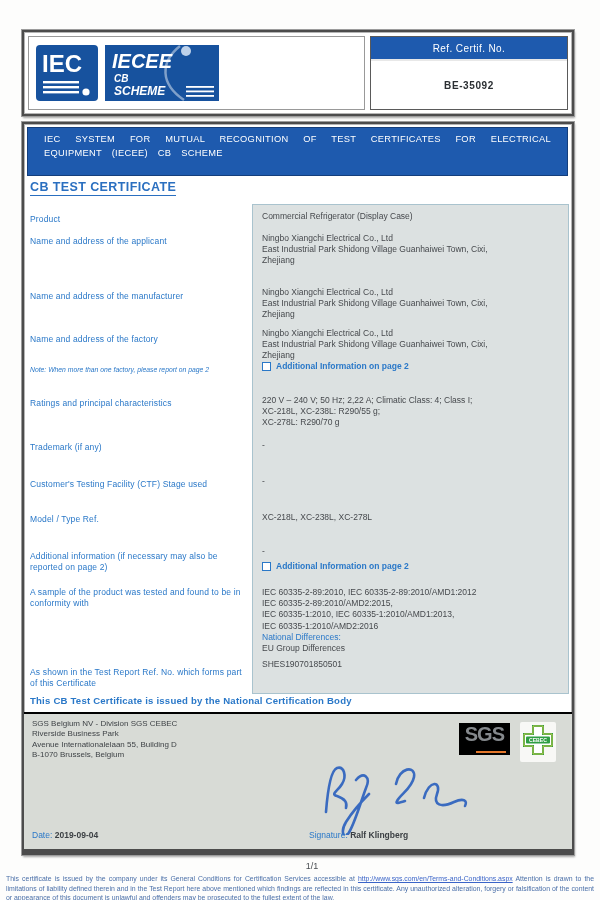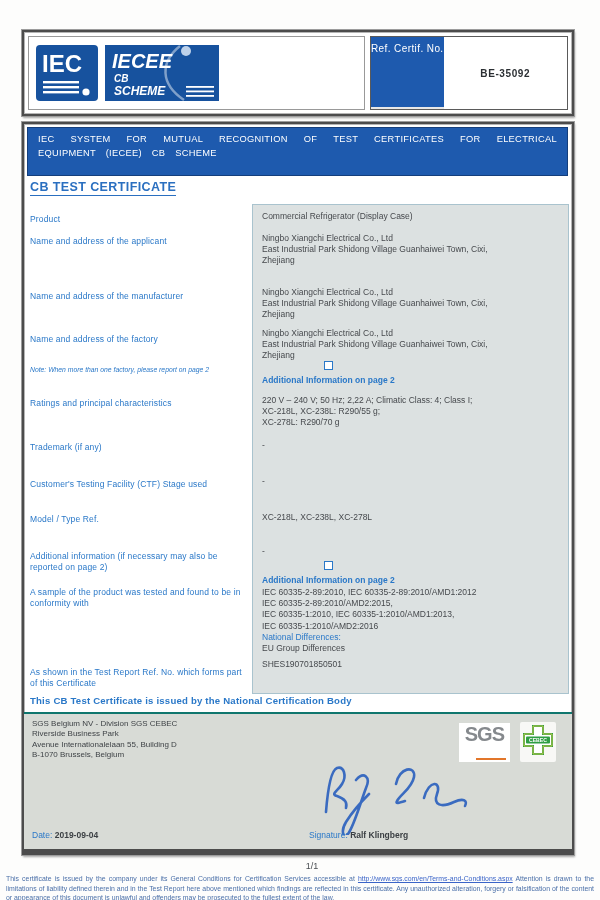--- a/index.html
+++ b/index.html
@@ -5,48 +5,48 @@
   * { margin:0; padding:0; box-sizing:border-box; }
   body { width:600px; height:900px; background:#ffffff; font-family:"Liberation Sans", sans-serif; position:relative; }
   .page { position:absolute; left:0; top:0; width:600px; height:900px; background:#fdfdfc; overflow:hidden; }
 
   
   .top-frame { position:absolute; left:22px; top:30px; width:552px; height:86px;
     border:2px solid #4c4c4c; box-shadow:0 0 0 1px #9c9c9c, inset 0 0 0 1px #b5b5b5, 1px 2px 2px rgba(0,0,0,.35);
     background:#fff; display:flex; padding:4px; }
   .logos-panel { flex:1; border:1px solid #999; margin-right:5px; background:#fff; display:flex; align-items:center; padding:4px 6px; }
   .iec-logo-svg { margin-right:5px; }
-  .ref-panel { width:198px; border:1px solid #5a5a5a; background:#fff; display:flex; flex-direction:row; }
+  .ref-panel { width:198px; border:1px solid #5a5a5a; background:#fff; display:flex; flex-direction:column; }
   .ref-header { background:#1e5aae; color:#fff; text-align:center; font-size:10px; padding:6px 0 5px 0; letter-spacing:.4px; border-bottom:2px solid #e8e8e8; }
   .ref-value { flex:1; display:flex; align-items:center; justify-content:center; font-size:10px; font-weight:bold; color:#2b2f33; letter-spacing:.6px; }
 
   
   .main-frame { position:absolute; left:22px; top:122px; width:552px; height:733px;
     border:2px solid #4c4c4c; border-bottom-width:6px;
     box-shadow:0 0 0 1px #9c9c9c, inset 0 0 0 1px #b5b5b5, 1px 2px 2px rgba(0,0,0,.35);
     background:#ffffff; }
   .banner { position:absolute; left:3px; top:3px; width:541px; height:49px; background:#1e5aae; border:1px solid #143e7c;
-    color:#fff; font-size:9.3px; line-height:1.5; padding:5px 10px; text-align:justify; word-spacing:7px; letter-spacing:.3px; }
+    color:#fff; font-size:9.3px; line-height:1.5; padding:5px 16px; text-align:justify; word-spacing:7px; letter-spacing:.3px; }
   .cert-title { position:absolute; left:6px; top:56px; color:#2a6fc0; font-weight:bold; font-size:12.5px; letter-spacing:.4px;
     border-bottom:1.5px solid #2a6fc0; padding-bottom:1px; }
 
   .values-box { position:absolute; left:228px; top:80px; width:317px; height:490px; background:#dce1e1; border:1px solid #a9c3ce; }
 
   .lbl { position:absolute; left:6px; width:218px; color:#2a78c8; font-size:8.5px; line-height:1.3; letter-spacing:.15px; }
   .val { position:absolute; left:238px; width:298px; color:#46494d; font-size:8.5px; line-height:1.32; white-space:pre-line; }
   .note { position:absolute; left:6px; width:222px; color:#2a78c8; font-size:6.8px; font-style:italic; }
-  .chk-row { position:absolute; left:238px; display:flex; align-items:center; gap:5px; color:#2a78c8; font-size:8.5px; font-weight:600;flex-direction:column; }
+  .chk-row { position:absolute; left:238px; display:flex; align-items:center; gap:5px; color:#2a78c8; font-size:8.5px; font-weight:600; }
   .chk-box { width:9px; height:9px; border:1.4px solid #2a78c8; background:#fff; display:inline-block; flex:0 0 auto; }
   .nd-label { position:absolute; left:238px; color:#2a78c8; font-size:8.5px; }
   .ncb-line { position:absolute; left:6px; top:571px; color:#2a78c8; font-size:9.6px; font-weight:600; letter-spacing:.2px; }
 
   
-  .footer { position:absolute; left:0; right:0; top:588px; bottom:0; background:#d8dbd6; border-top:2px solid #0f766e; }
+  .footer { position:absolute; left:0; right:0; top:588px; bottom:0; background:#d8dbd6; border-top:2px solid #000000; }
   .ncb-address { position:absolute; left:8px; top:5px; font-size:8px; line-height:1.3; color:#3f4347; white-space:pre-line; }
-  .sgs-logo { position:absolute; right:62px; top:9px; background:#ffffff; padding:1px 6px 18px 6px; }
+  .sgs-logo { position:absolute; right:62px; top:9px; background:#000000; padding:1px 6px 11px 6px; }
   .sgs-text { font-size:20px; font-weight:bold; color:#85898d; letter-spacing:-1px; line-height:1; }
   .sgs-bar { position:absolute; right:4px; bottom:2px; width:30px; height:2px; background:#e2762a; }
   .cebec-logo { position:absolute; right:16px; top:8px; background:#f8f8f6; border-radius:2px; padding:1px; }
   .sig-svg { position:absolute; left:288px; top:36px; }
   .dateline { position:absolute; left:8px; bottom:9px; font-size:8.5px; }
   .sigline { position:absolute; left:285px; bottom:9px; font-size:8.5px; }
   .blue-l { color:#2a78c8; }
   .dark-v { color:#3c4044;font-weight:bold; }
 
   .page-num { position:absolute; left:0; width:600px; top:861px; text-align:center; font-size:9px; color:#4a4e52;padding-left:24px; }

